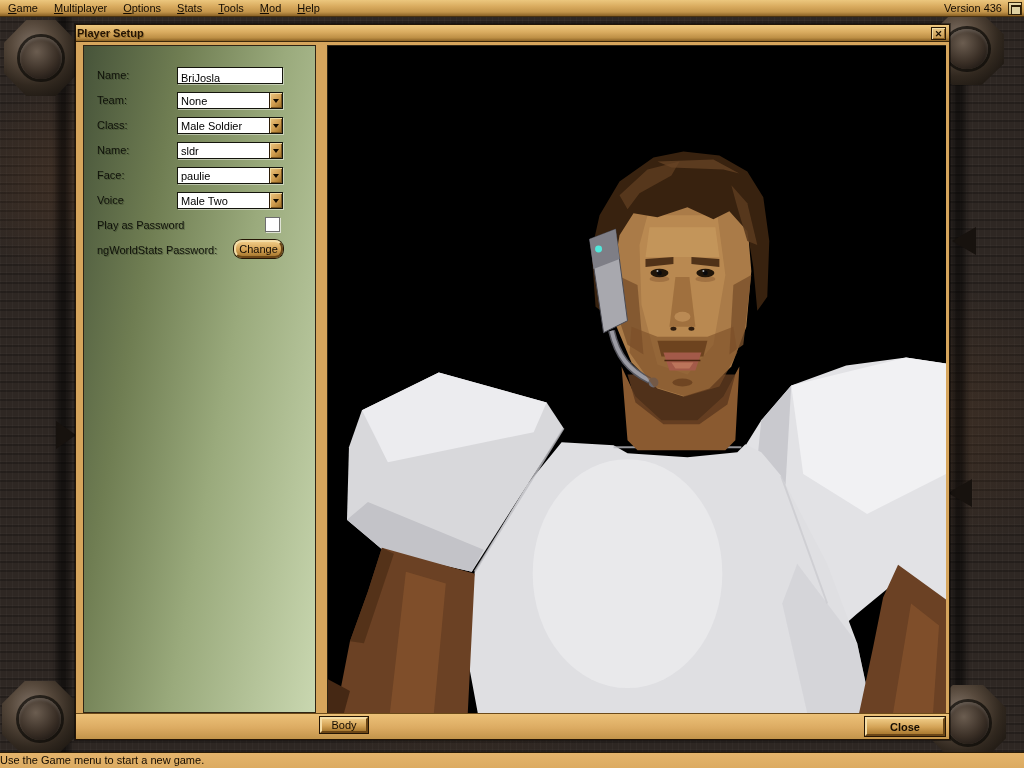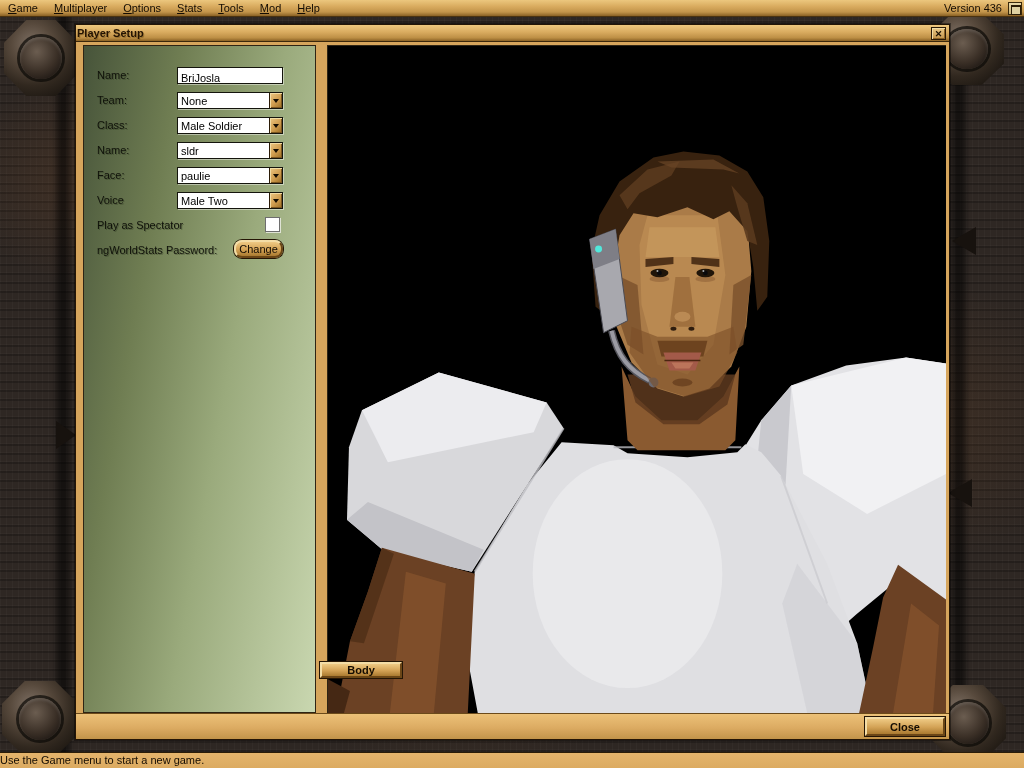--- a/index.html
+++ b/index.html
@@ -78,21 +78,21 @@
   .combo .arrow { position:absolute; right:3px; top:6px; width:0; height:0;
     border-left:3px solid transparent; border-right:3px solid transparent; border-top:4px solid #120c02; }
   .checkbox { position:absolute; left:181px; top:0; width:15px; height:15px; background:#fff;
     border:1px solid #6e6e6e; box-shadow:1px 1px 0 #dfe3d5; cursor:pointer; }
 
   .gold-btn { background:linear-gradient(180deg,#eec983 0%,#d3a255 55%,#aa7a30 100%);
     border:2px solid; border-color:#f4dda6 #6b4616 #6b4616 #f4dda6;
     box-shadow:0 0 0 1px #241505; font-size:11px; color:#140c02; text-align:center; cursor:pointer;
     font-family:"Liberation Sans", sans-serif; }
   .change-btn { position:absolute; left:150px; top:-2px; width:49px; height:18px; line-height:13px;border-radius:8px; }
-  .body-tab { position:absolute; left:244px; top:637px; width:82px; height:16px; line-height:11px; z-index:5;font-weight:bold; }
+  .body-tab { position:absolute; left:244px; top:692px; width:48px; height:16px; line-height:11px; z-index:5; }
   .bottom-bar { position:absolute; left:0; bottom:0; right:0; height:26px;
     background:linear-gradient(180deg,#ecc178 0%,#dcab62 55%,#c2944a 100%); border-top:1px solid #6b4a1a; }
   .close-btn { position:absolute; right:4px; bottom:3px; width:80px; height:19px; line-height:14px;font-weight:bold; }
 
   
   .statusbar { position:absolute; left:0; top:752px; width:1024px; height:32px;
     background:linear-gradient(180deg,#e4b46c,#d3a155); border-top:1px solid #2a1c08;
     font-size:11px; color:#140c02; line-height:15px; z-index:30; }
 </style>
 </head>
@@ -186,21 +186,21 @@
           <span class="flabel">Voice</span>
           <span class="field combo">
             <span class="cval">Male Two</span>
             <span class="cbtn">
                 <span class="arrow"></span>
               </span>
           </span>
         </div>
 
         <div class="frow" style="top:171px;">
-          <span class="flabel">Play as Spectator</span>
+          <span class="flabel">Play as Password</span>
           <span class="checkbox"></span>
         </div>
 
         <div class="frow" style="top:196px;">
           <span class="flabel">ngWorldStats Password:</span>
           <button class="gold-btn change-btn">Change</button>
         </div>
       </div>
 
       <div class="preview">

